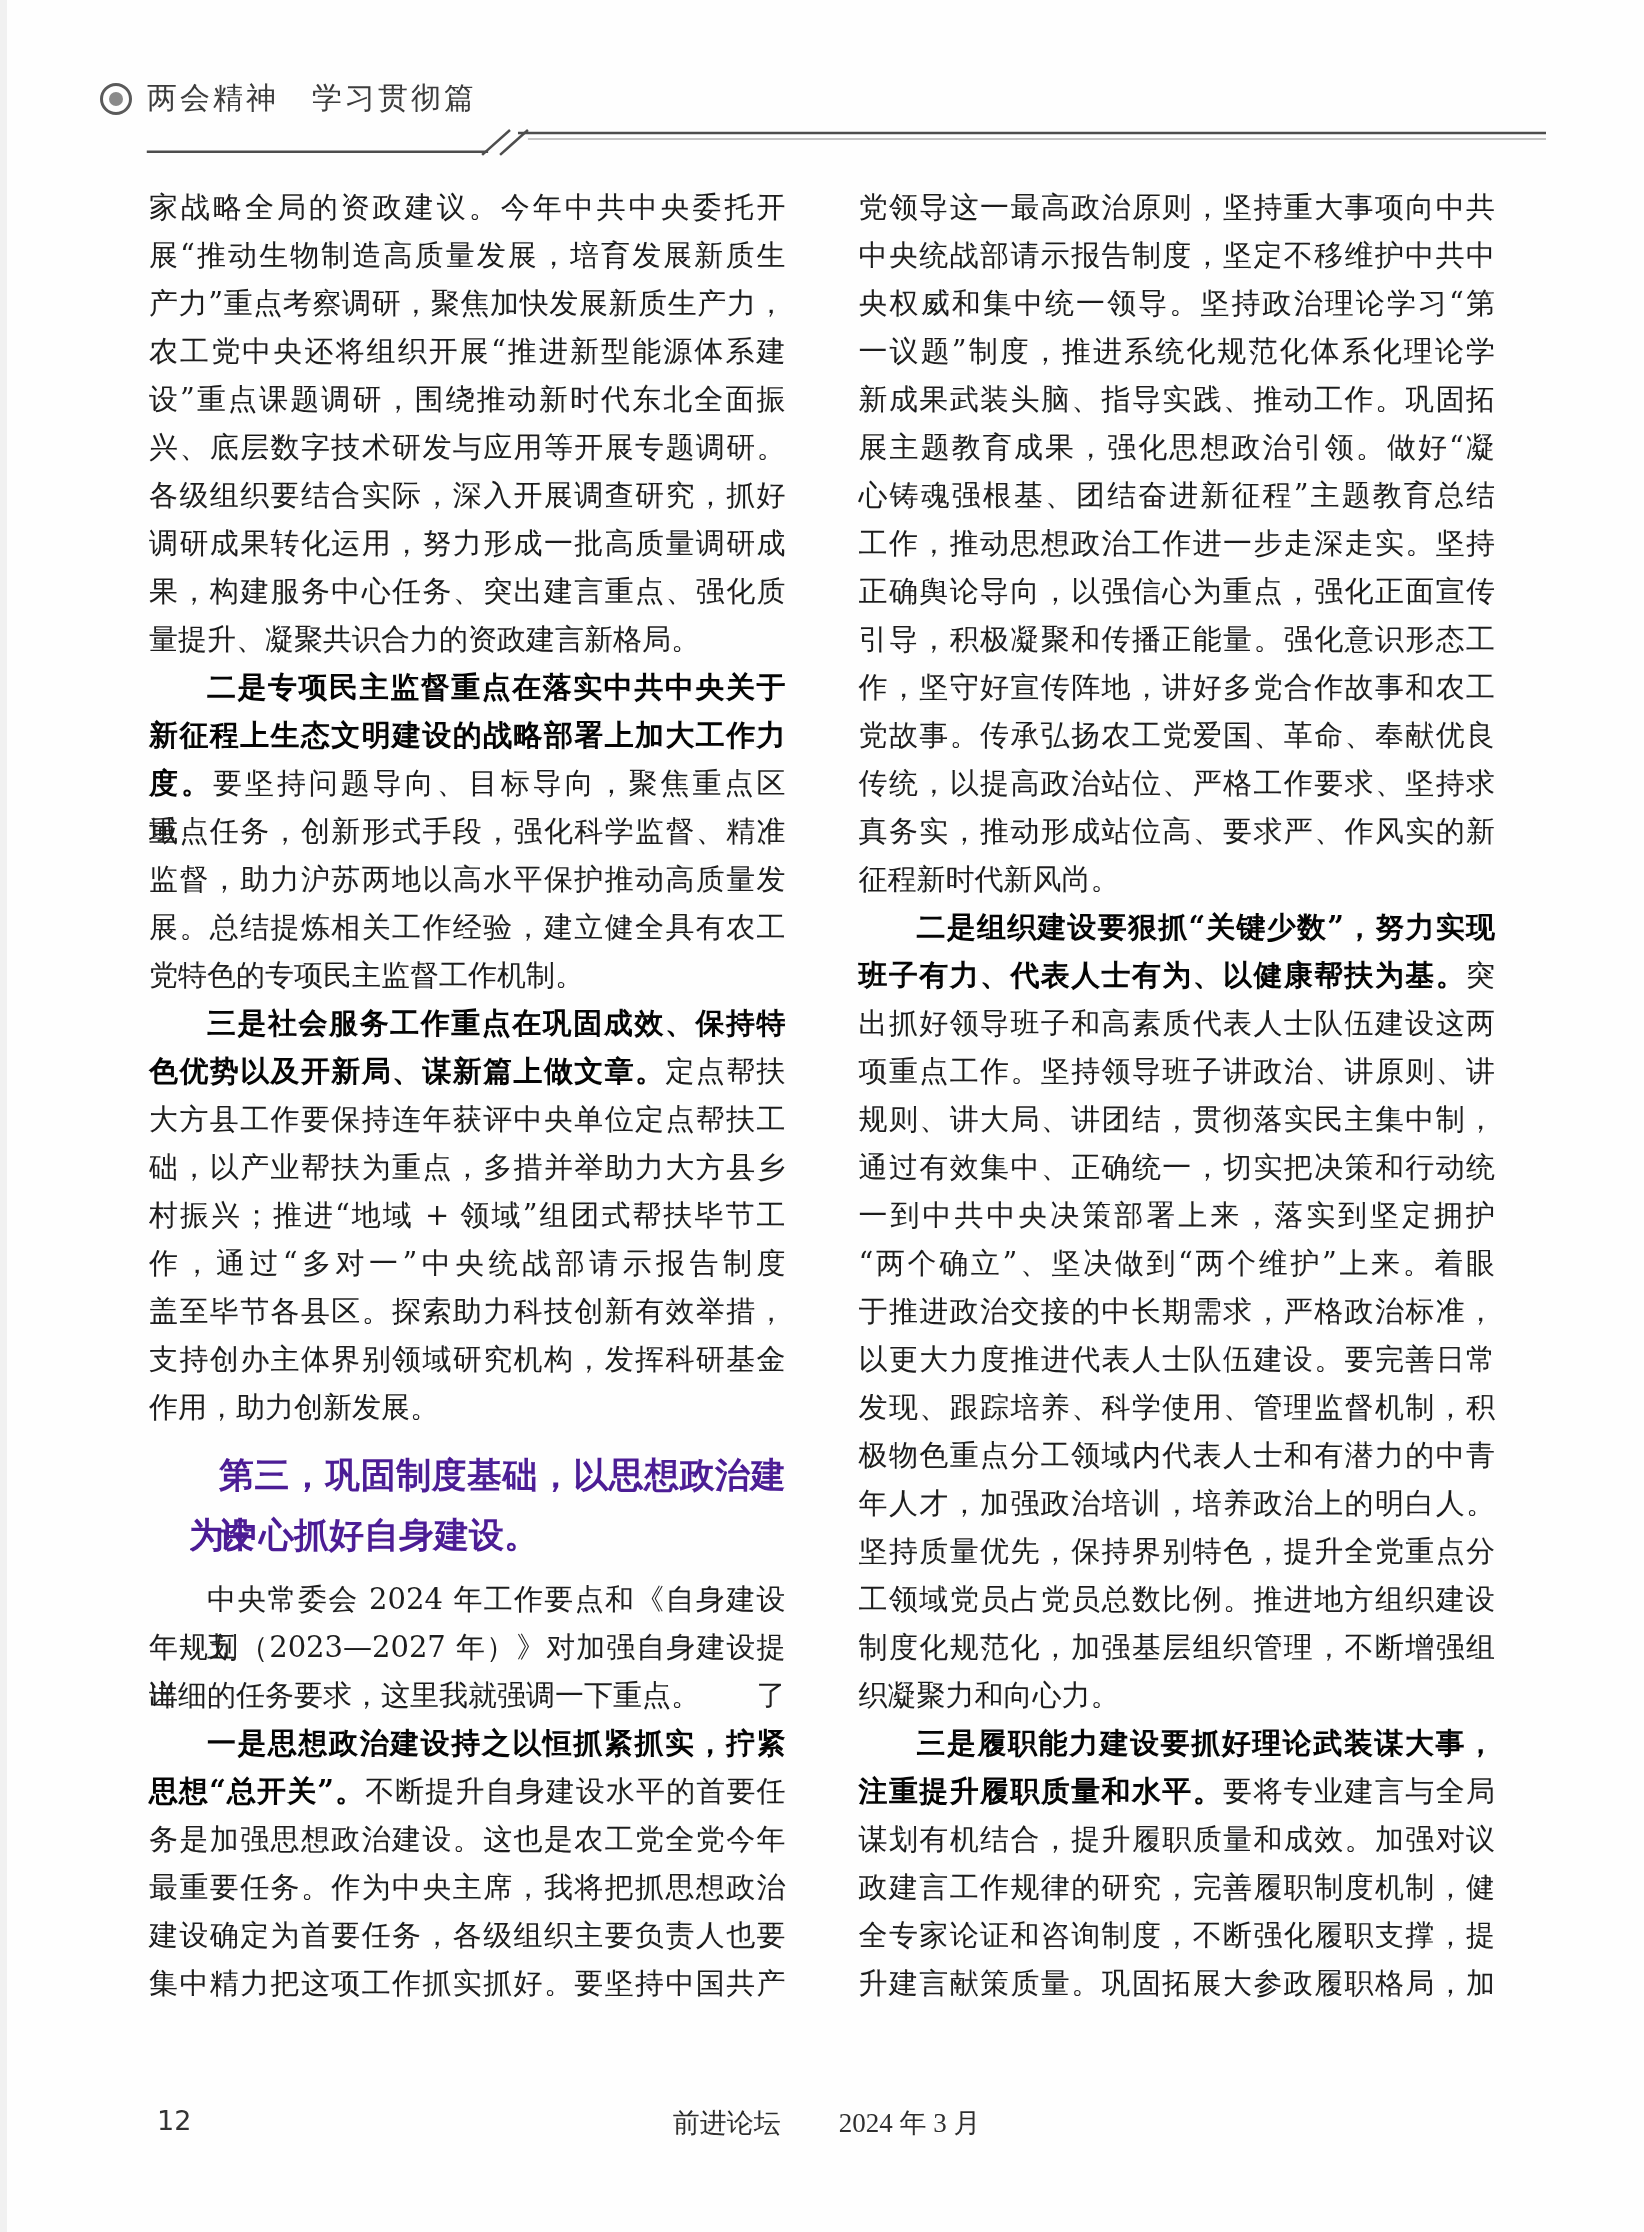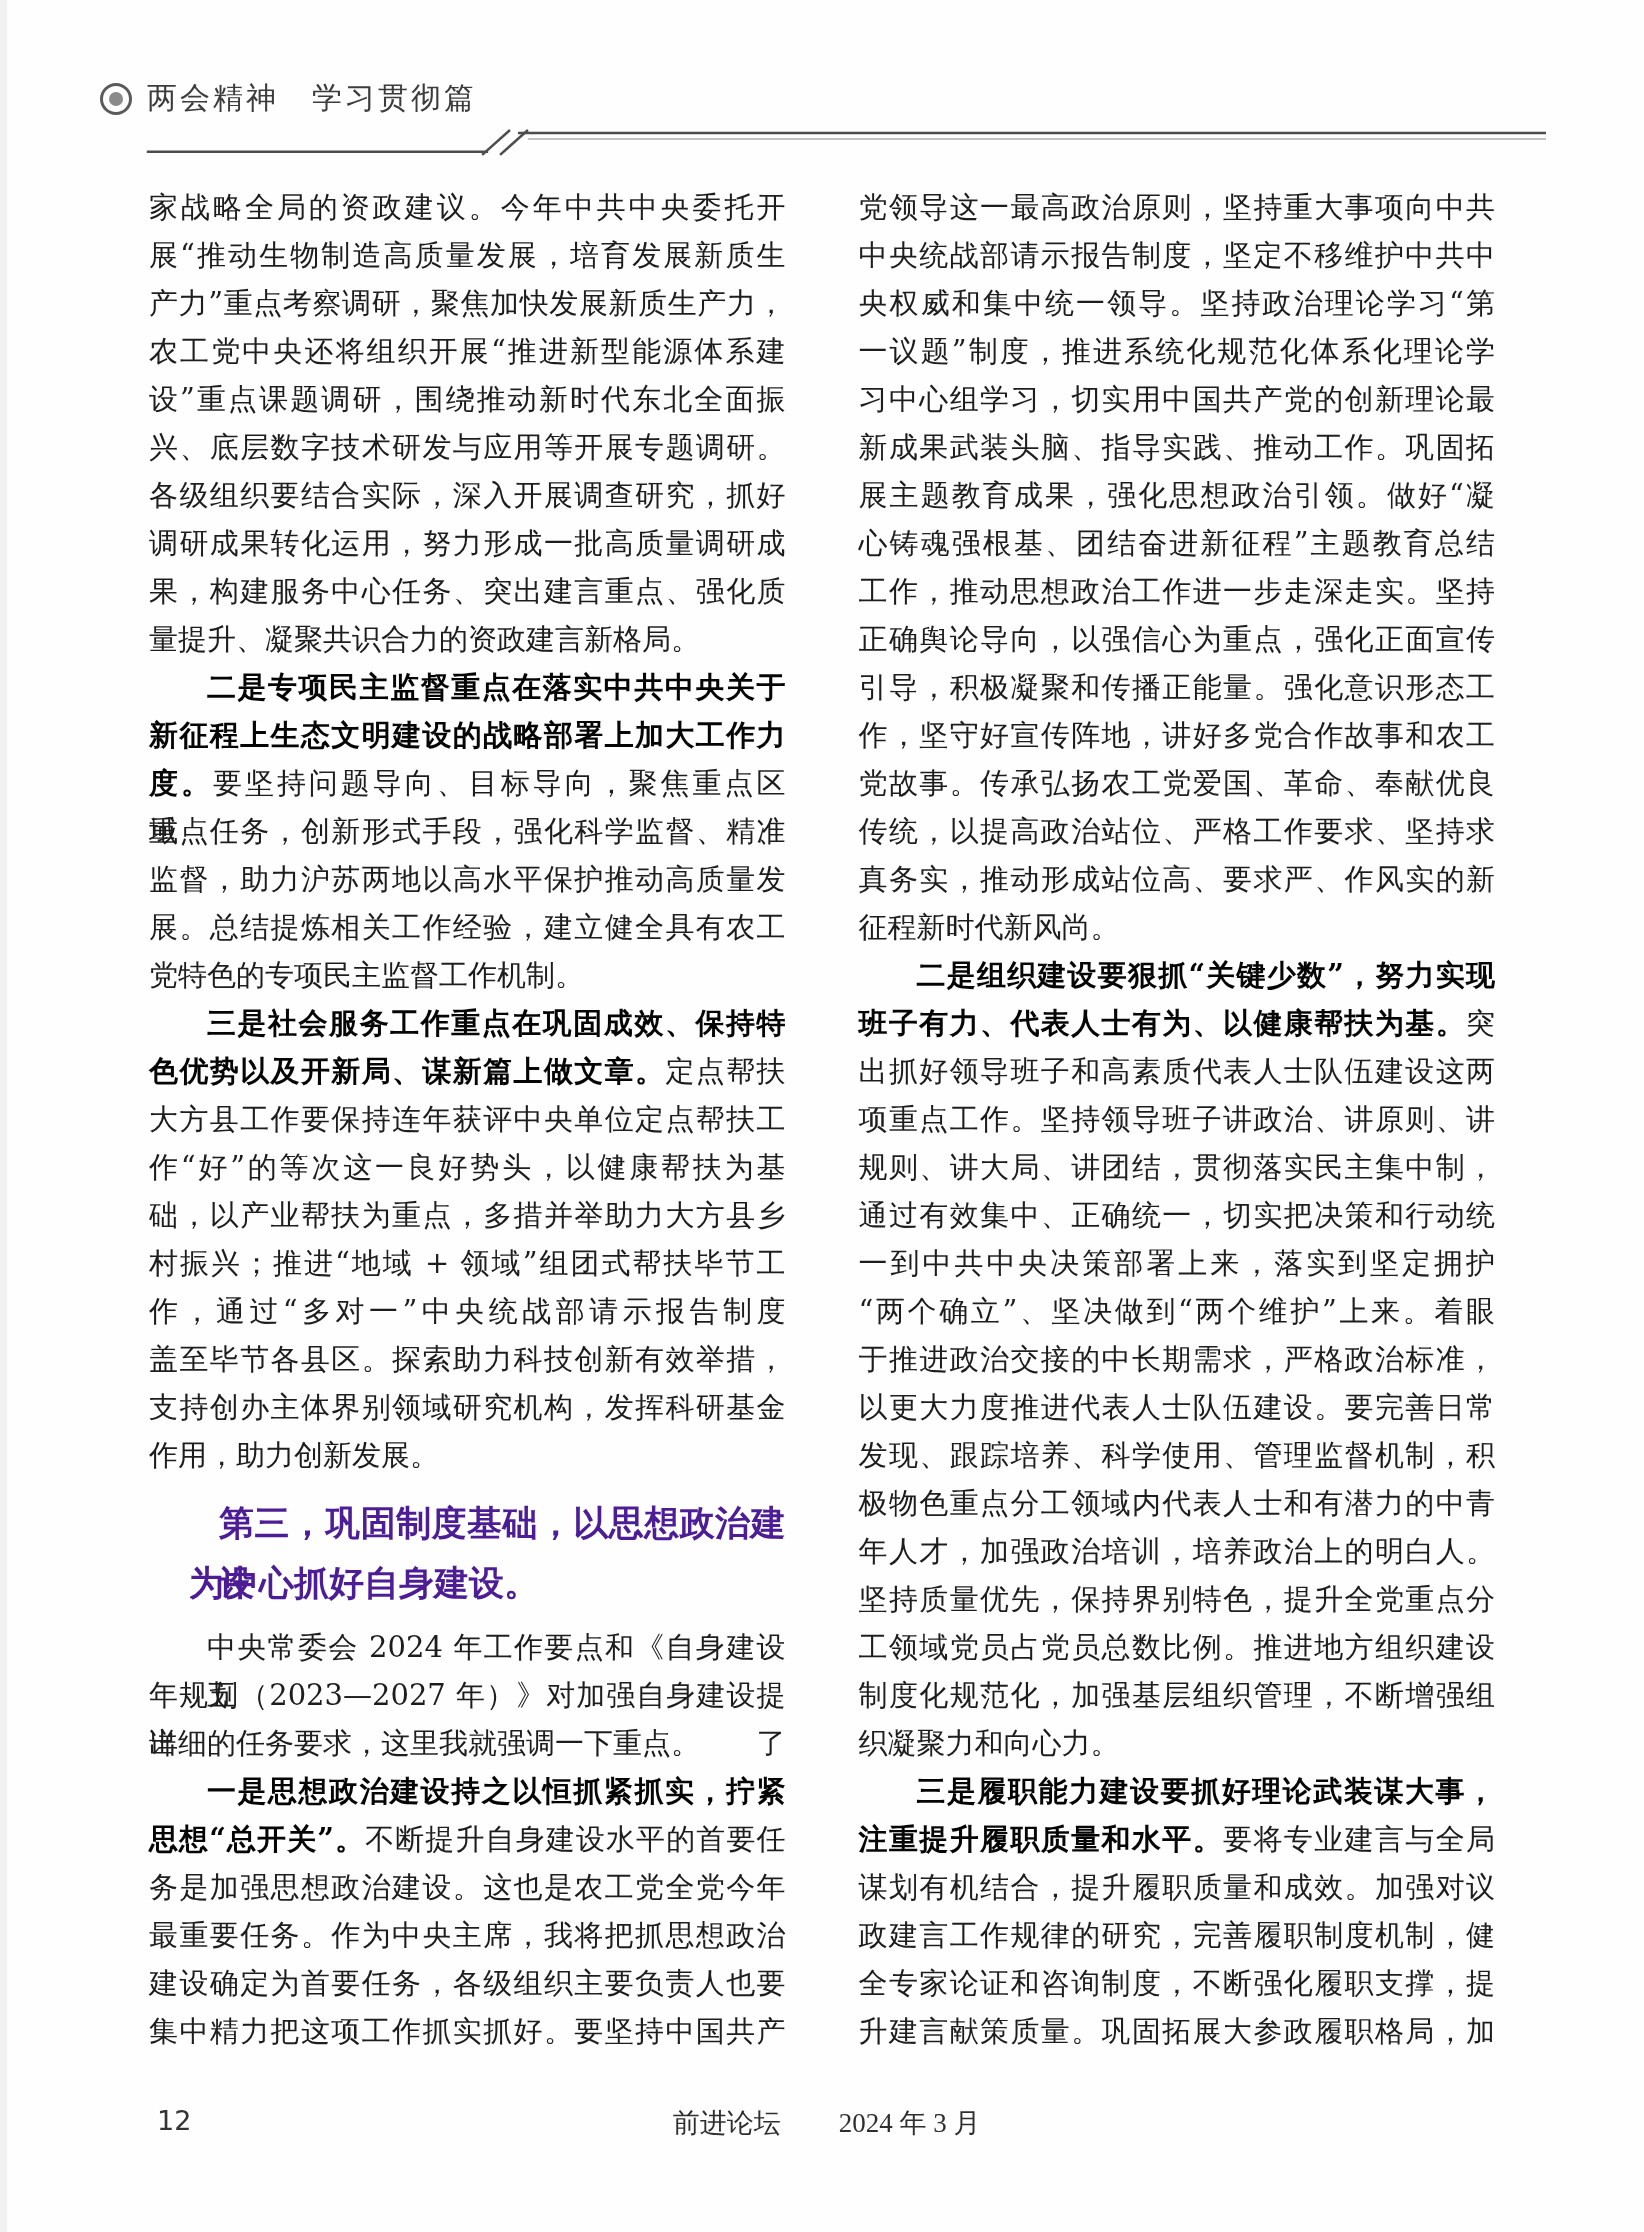--- a/index.html
+++ b/index.html
@@ -78,21 +78,20 @@
         <div class="line indent"><span class="seg b">二是专项民主监督重点在落实中共中央关于</span></div>
         <div class="line"><span class="seg b">新征程上生态文明建设的战略部署上加大工作力</span></div>
         <div class="line"><span class="seg b">度。</span><span class="seg">要坚持问题导向、目标导向，聚焦重点区域、</span></div>
         <div class="line"><span class="seg">重点任务，创新形式手段，强化科学监督、精准</span></div>
         <div class="line"><span class="seg">监督，助力沪苏两地以高水平保护推动高质量发</span></div>
         <div class="line"><span class="seg">展。总结提炼相关工作经验，建立健全具有农工</span></div>
         <div class="line nojust"><span class="seg">党特色的专项民主监督工作机制。</span></div>
         <div class="line indent"><span class="seg b">三是社会服务工作重点在巩固成效、保持特</span></div>
         <div class="line"><span class="seg b">色优势以及开新局、谋新篇上做文章。</span><span class="seg">定点帮扶</span></div>
         <div class="line"><span class="seg">大方县工作要保持连年获评中央单位定点帮扶工</span></div>
-        <div class="line"><span class="seg">作“好”的等次这一良好势头，以健康帮扶为基</span></div>
         <div class="line"><span class="seg">础，以产业帮扶为重点，多措并举助力大方县乡</span></div>
         <div class="line"><span class="seg">村振兴；推进“地域 + 领域”组团式帮扶毕节工</span></div>
         <div class="line"><span class="seg">作，通过“多对一”中央统战部请示报告制度</span></div>
         <div class="line"><span class="seg">盖至毕节各县区。探索助力科技创新有效举措，</span></div>
         <div class="line"><span class="seg">支持创办主体界别领域研究机构，发挥科研基金</span></div>
         <div class="line nojust"><span class="seg">作用，助力创新发展。</span></div>
         <div class="line heading indent nojust h-first"><span class="seg">第三，巩固制度基础，以思想政治建设</span></div>
         <div class="line heading nojust h-last"><span class="seg">为中心抓好自身建设。</span></div>
         <div class="line indent"><span class="seg">中央常委会 2024 年工作要点和《自身建设五</span></div>
         <div class="line"><span class="seg">年规划（2023—2027 年）》对加强自身建设提出了</span></div>
@@ -102,21 +101,20 @@
         <div class="line"><span class="seg">务是加强思想政治建设。这也是农工党全党今年</span></div>
         <div class="line"><span class="seg">最重要任务。作为中央主席，我将把抓思想政治</span></div>
         <div class="line"><span class="seg">建设确定为首要任务，各级组织主要负责人也要</span></div>
         <div class="line"><span class="seg">集中精力把这项工作抓实抓好。要坚持中国共产</span></div>
       </div>
     <div class="col">
         <div class="line"><span class="seg">党领导这一最高政治原则，坚持重大事项向中共</span></div>
         <div class="line"><span class="seg">中央统战部请示报告制度，坚定不移维护中共中</span></div>
         <div class="line"><span class="seg">央权威和集中统一领导。坚持政治理论学习“第</span></div>
         <div class="line"><span class="seg">一议题”制度，推进系统化规范化体系化理论学</span></div>
-        <div class="line"><span class="seg">习中心组学习，切实用中国共产党的创新理论最</span></div>
         <div class="line"><span class="seg">新成果武装头脑、指导实践、推动工作。巩固拓</span></div>
         <div class="line"><span class="seg">展主题教育成果，强化思想政治引领。做好“凝</span></div>
         <div class="line"><span class="seg">心铸魂强根基、团结奋进新征程”主题教育总结</span></div>
         <div class="line"><span class="seg">工作，推动思想政治工作进一步走深走实。坚持</span></div>
         <div class="line"><span class="seg">正确舆论导向，以强信心为重点，强化正面宣传</span></div>
         <div class="line"><span class="seg">引导，积极凝聚和传播正能量。强化意识形态工</span></div>
         <div class="line"><span class="seg">作，坚守好宣传阵地，讲好多党合作故事和农工</span></div>
         <div class="line"><span class="seg">党故事。传承弘扬农工党爱国、革命、奉献优良</span></div>
         <div class="line"><span class="seg">传统，以提高政治站位、严格工作要求、坚持求</span></div>
         <div class="line"><span class="seg">真务实，推动形成站位高、要求严、作风实的新</span></div>

